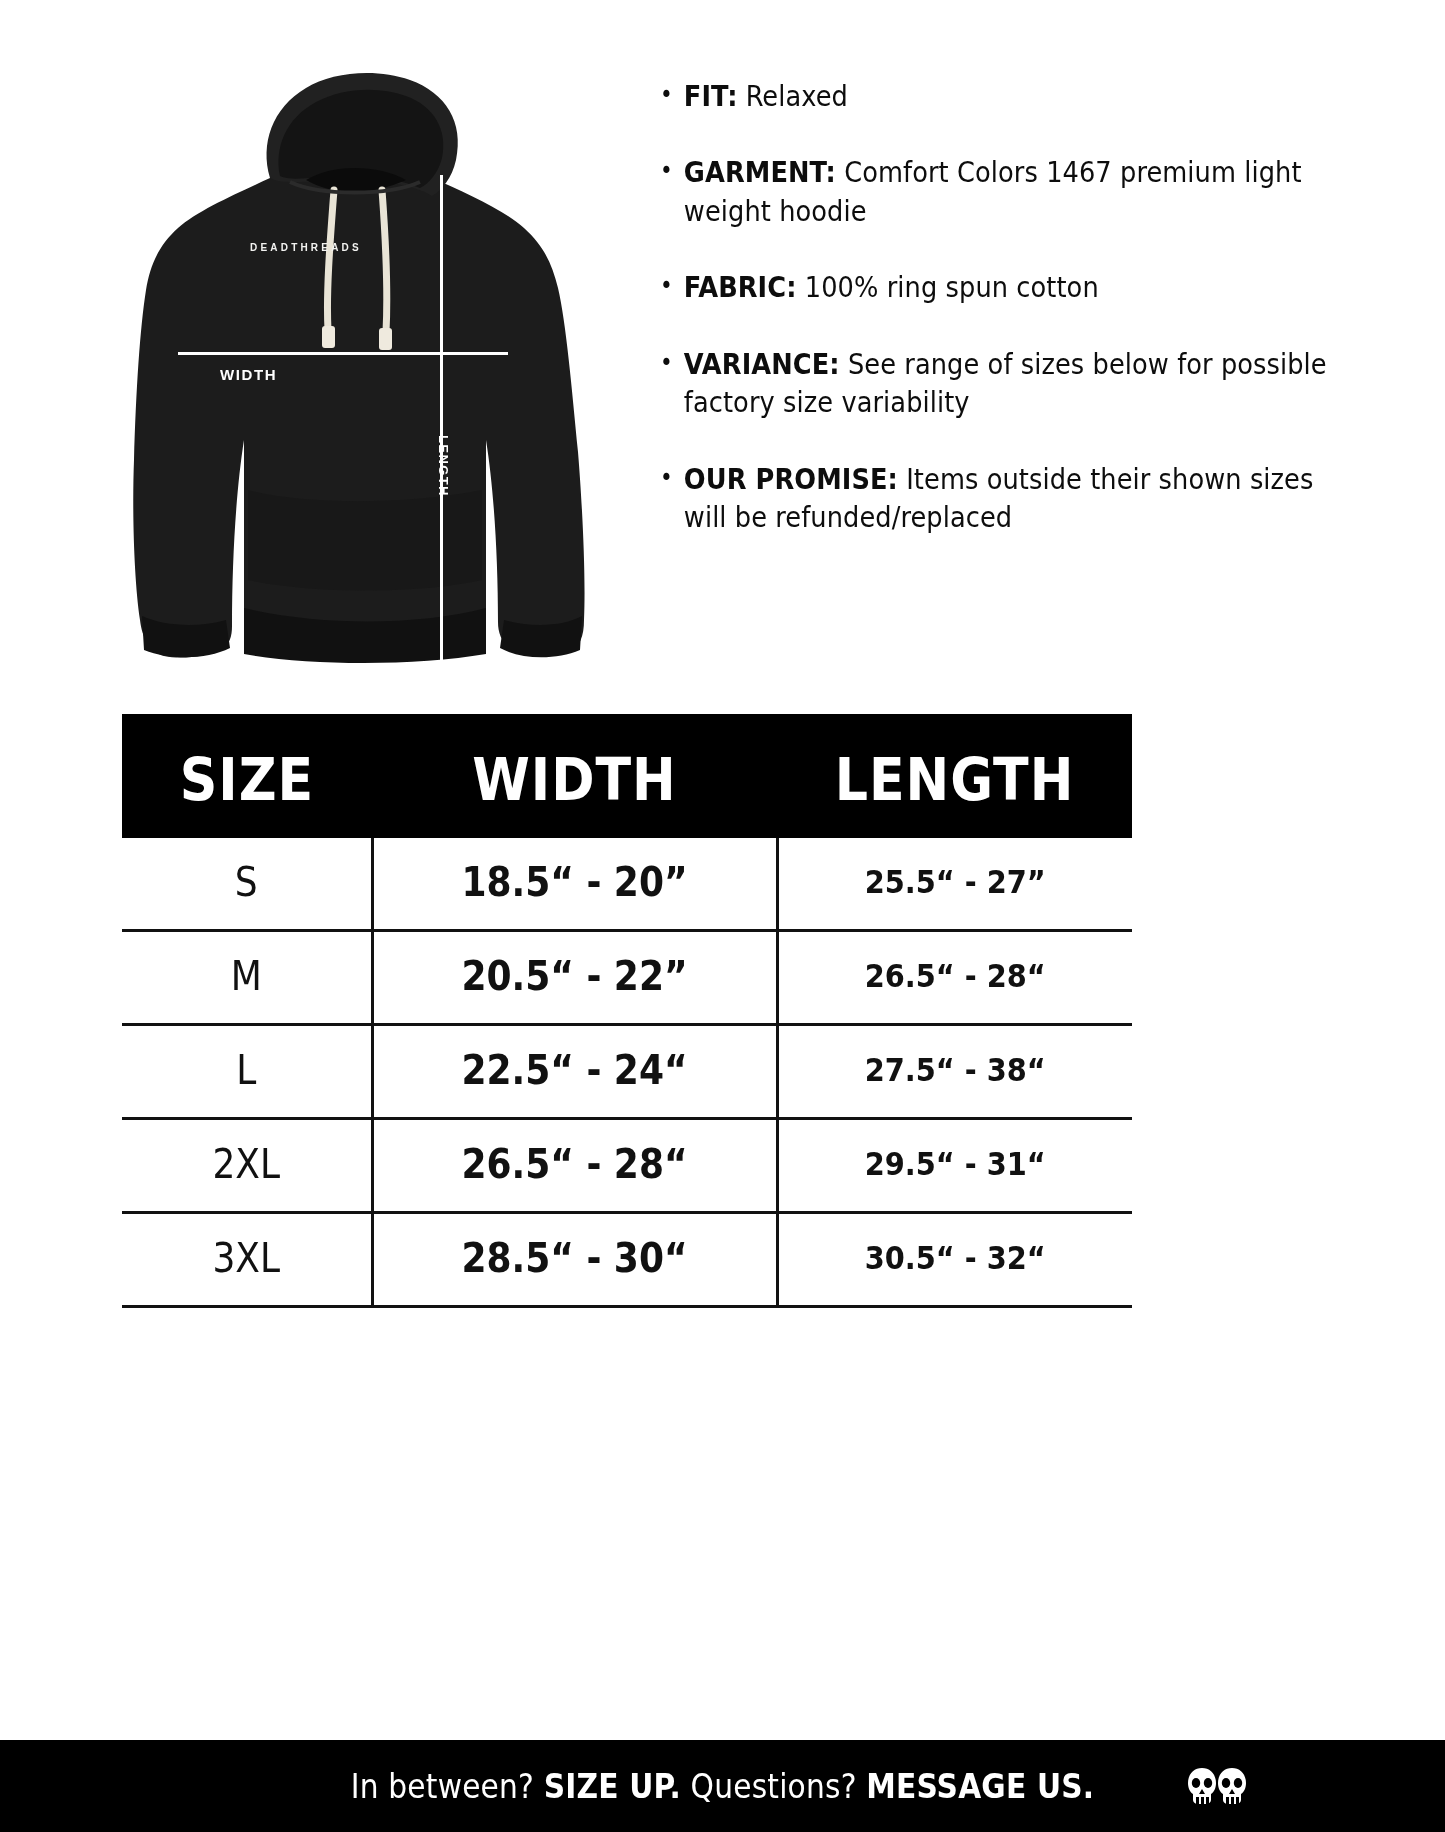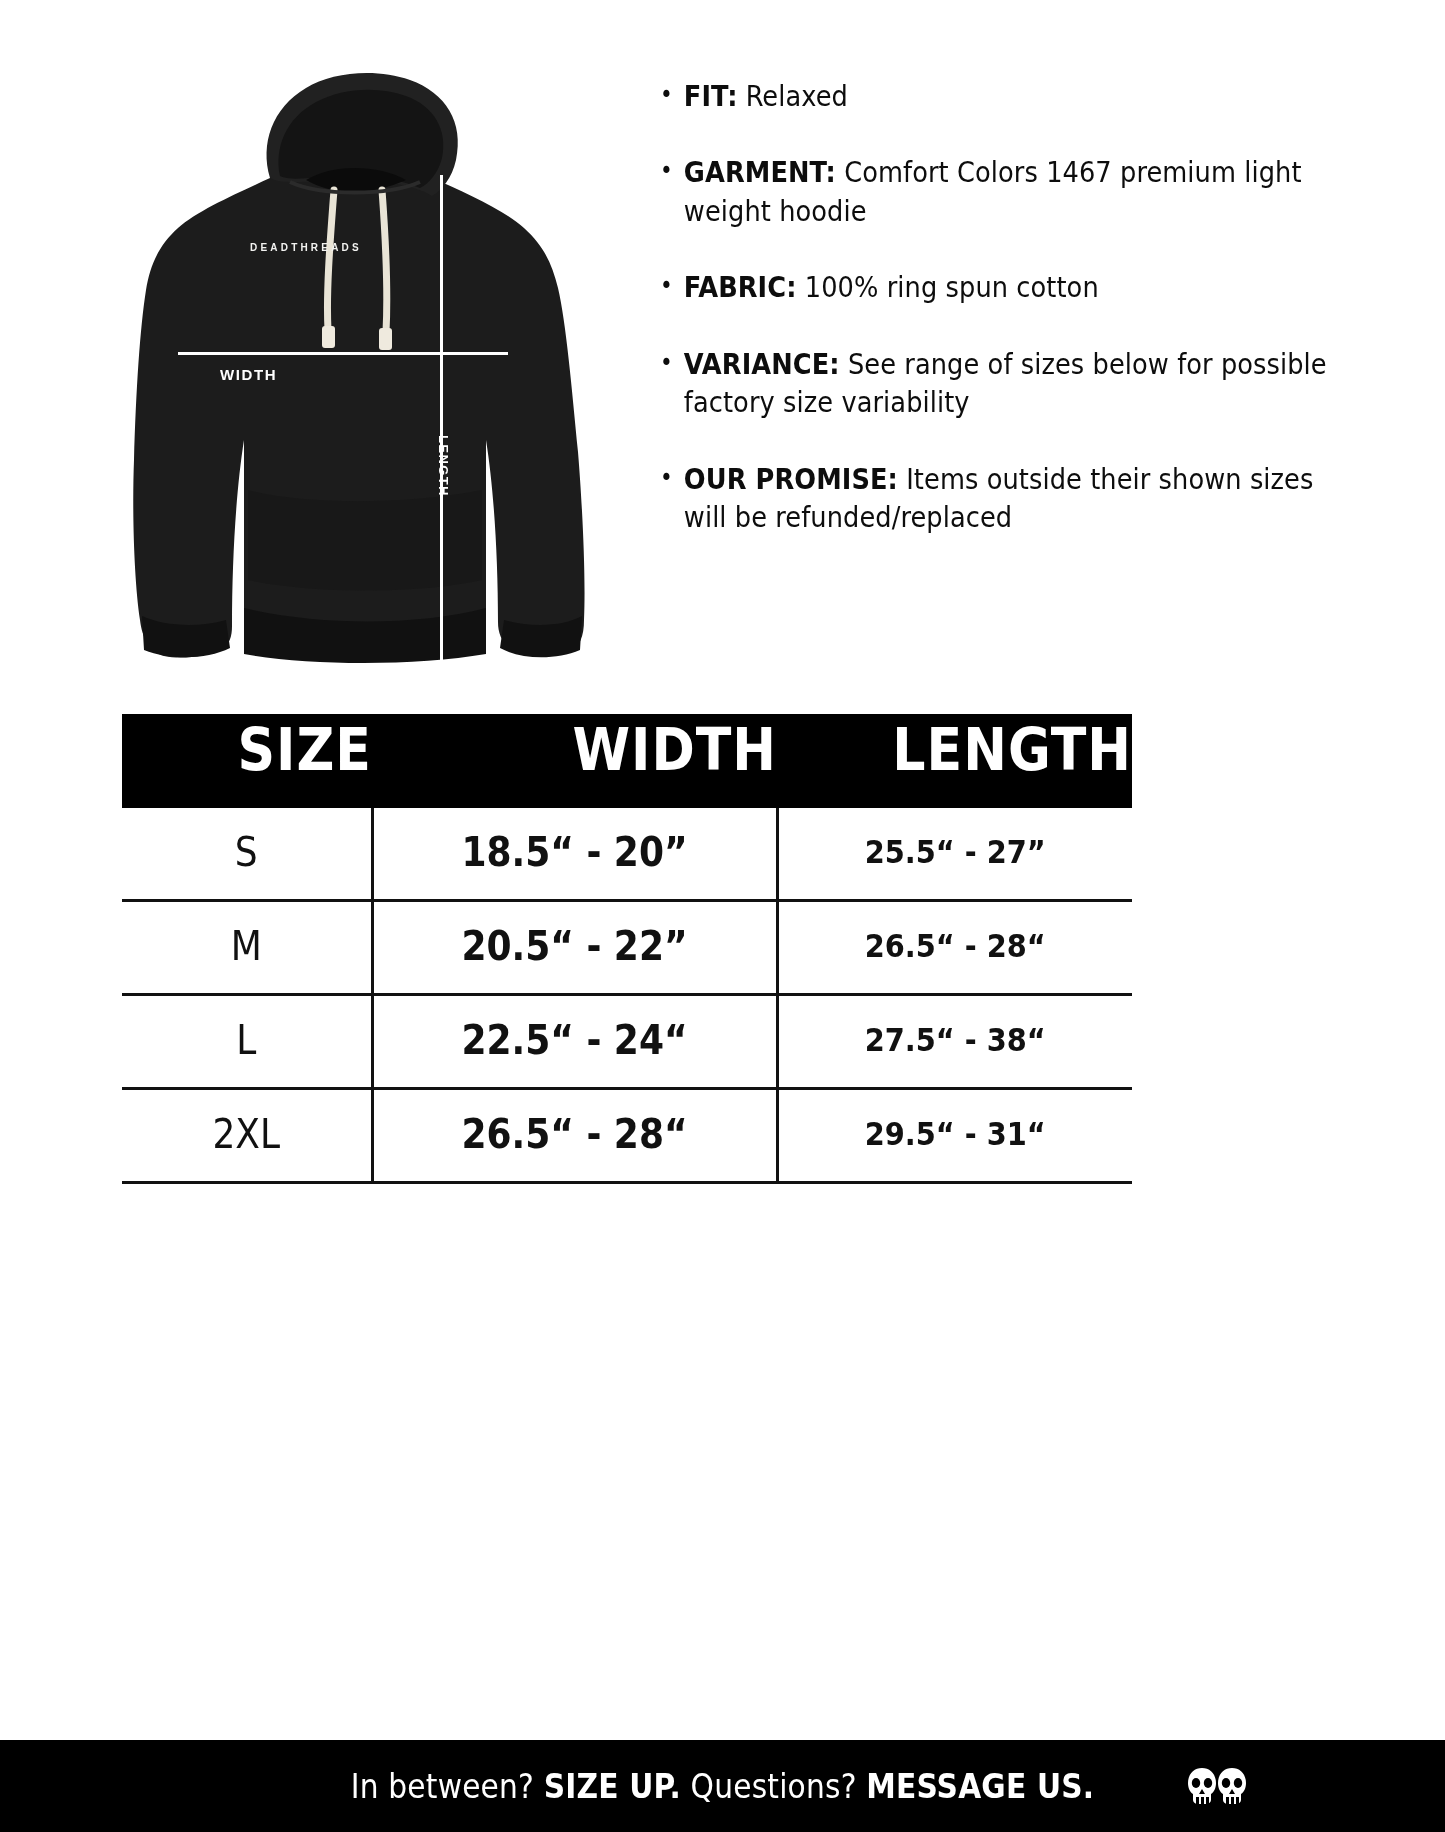--- a/index.html
+++ b/index.html
@@ -123,22 +123,22 @@
     border-collapse: collapse;
     width: 1010px;
     table-layout: fixed;
   }
   table.size-table thead th {
     background: #000000;
     color: #ffffff;
     font-size: 58px;
     font-weight: 700;
     letter-spacing: 1px;
-    padding: 2px 0 24px 0;
-    text-align: right;
+    padding: 32px 0 24px 0;
+    text-align: center;
     font-family: "DejaVu Sans Condensed", "Liberation Sans", sans-serif;
   }
   table.size-table thead th:nth-child(1) { width: 250px; }
   table.size-table thead th:nth-child(2) { width: 405px; }
   table.size-table thead th:nth-child(3) { width: 355px; }
 
   table.size-table tbody td {
     border-bottom: 3px solid #111111;
     text-align: center;
     padding: 21px 0 24px 0;
@@ -294,20 +294,25 @@
       </tr>
       <tr>
         <td class="cell-size">L</td>
         <td class="cell-width">22.5“ - 24“</td>
         <td class="cell-length">27.5“ - 38“</td>
       </tr>
       <tr>
         <td class="cell-size">2XL</td>
         <td class="cell-width">26.5“ - 28“</td>
         <td class="cell-length">29.5“ - 31“</td>
+      </tr>
+      <tr>
+        <td class="cell-size">3XL</td>
+        <td class="cell-width">28.5“ - 30“</td>
+        <td class="cell-length">30.5“ - 32“</td>
       </tr>
     </tbody>
   </table>
 </div>
 
 <div class="footer-bar">
   <div class="footer-text"><span>In between? </span><span class="strong">SIZE UP.</span><span> Questions? </span><span class="strong">MESSAGE US.</span></div>
   <div class="skulls">
     <svg width="64" height="44" viewBox="0 0 64 44">
       <g fill="#ffffff">

